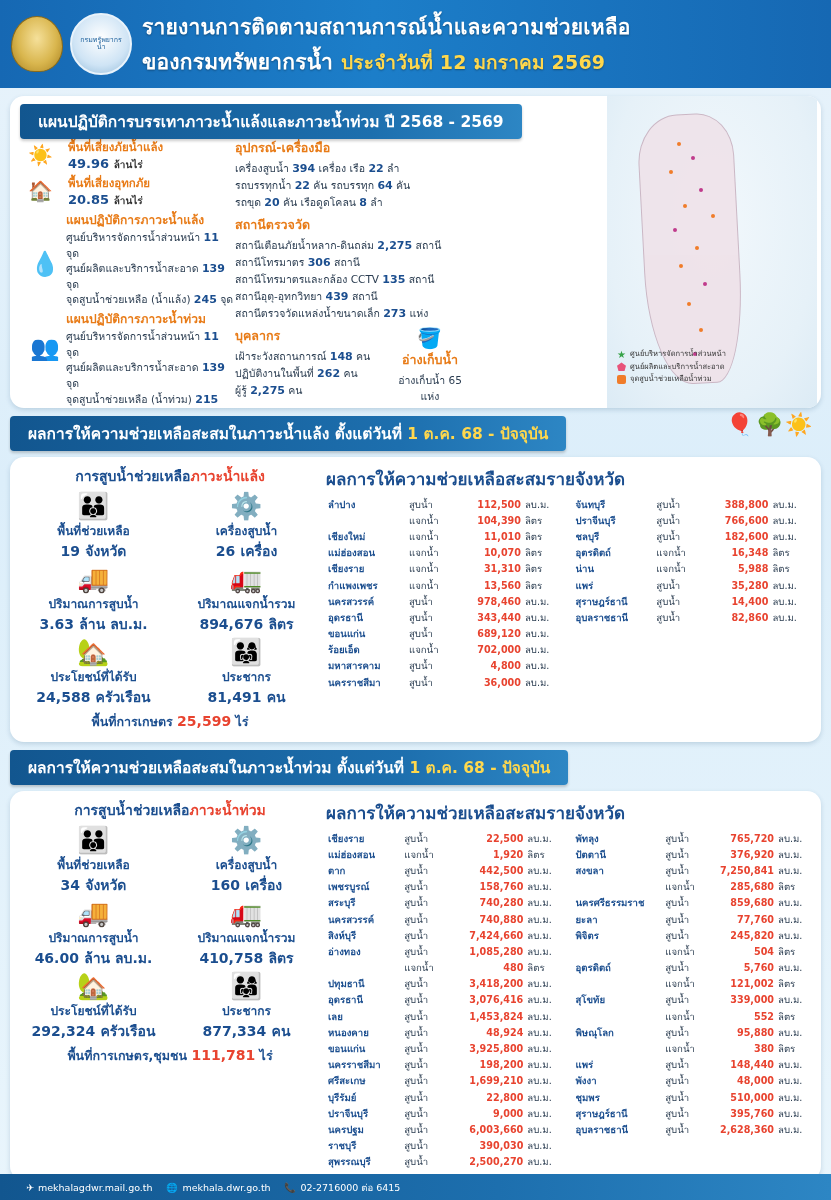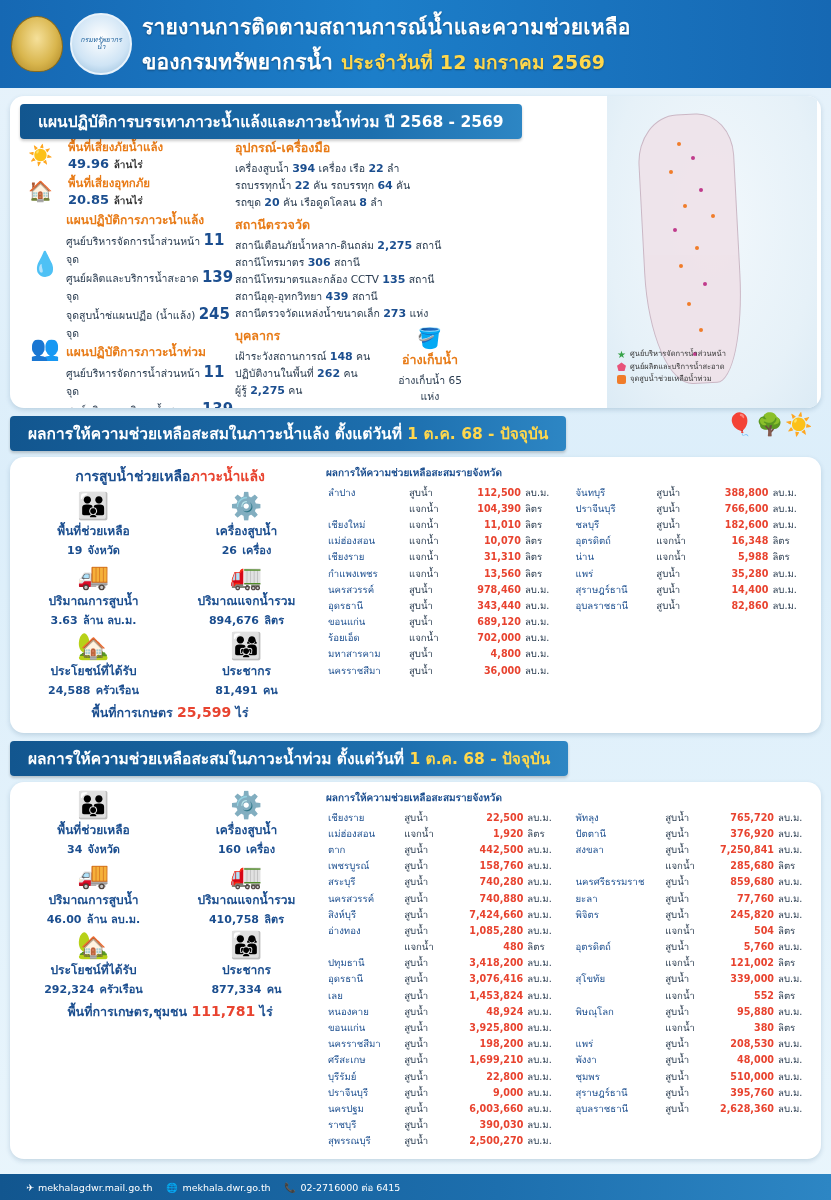--- a/index.html
+++ b/index.html
@@ -36,21 +36,20 @@
     border: 1px solid #8a6a1a;
   }
   .logo-circle {
     width: 62px; height: 62px; border-radius: 50%;
     background: radial-gradient(circle at 50% 40%, #ffffff 0%, #cfe4f5 60%, #8fb9d9 100%);
     border: 2px solid #e9f3fb;
     display:flex; align-items:center; justify-content:flex-end;
     margin-right: 10px;
     font-size: 7px; color:#1b5f9b; text-align:center; line-height:1.05;
     padding: 4px;
-    font-style: italic;
   }
   .header-text { flex:1; }
   .header-text .l1, .header-text .l2 {
     color:#ffffff; font-weight:bold; letter-spacing:0.2px;
     text-shadow: 0 1px 2px rgba(0,0,0,.35);
   }
   .header-text .l1 { font-size: 21px; }
   .header-text .l2 { font-size: 21px; margin-top: 2px; }
   .header-text .date { color:#ffd84d; font-size:19px; font-weight:bold; margin-left:8px; }
 
@@ -101,21 +100,21 @@
   .col-right { position:absolute; left:225px; top:2px; width:230px; }
 
   .kpi-row { display:flex; align-items:center; gap:8px; margin-bottom: 2px; }
   .kpi-ico { width:38px; height:34px; flex:none; display:flex; align-items:center; justify-content:center; font-size:20px; }
   .kpi-txt .t { font-size:11.5px; color:#e87b17; font-weight:bold; }
   .kpi-txt .v { font-size:13px; color:#1b4e8f; font-weight:bold; }
   .kpi-txt .v small { font-size:10px; color:#333; font-weight:bold; }
 
   .sub-title { color:#e87b17; font-weight:bold; font-size:12px; margin: 1px 0 1px 44px; }
   .line-item { font-size:10.5px; color:#2a3c50; margin-left: 44px; line-height:1.45; }
-  .line-item b { color:#1b4e8f; font-size:15px; }
+  .line-item b { color:#1b4e8f; font-size:11px; }
 
   .rt-title { color:#e87b17; font-weight:bold; font-size:12.5px; margin-bottom:2px; }
   .rt-line { font-size:10.5px; color:#2a3c50; line-height:1.55; }
   .rt-line b { color:#1b4e8f; font-size:11px; }
   .side-ico { position:absolute; width:46px; text-align:center; font-size:24px; }
 
   
   .panel {
     margin: 6px 10px 0 10px;
     background: #ffffff;
@@ -125,34 +124,34 @@
     overflow: hidden;
   }
   .sec-head { position:relative; margin: 8px 10px 0 10px; }
   .sec-head .deco { position:absolute; right:6px; top:-4px; font-size:22px; letter-spacing:2px; }
 
   .panel .inner { display:flex; padding: 8px 10px 10px 10px; }
   .left-col { width: 300px; flex:none; }
   .right-col { flex:1; padding-left: 6px; }
   .col-title { font-size:14px; font-weight:bold; color:#1b4e8f; text-align:center; margin-bottom:4px; }
   .col-title .orange { color:#e8432f; }
-  .col-title2 { font-size:10px; font-weight:bold; color:#1b4e8f; margin-bottom:4px; }
+  .col-title2 { font-size:17px; font-weight:bold; color:#1b4e8f; margin-bottom:4px; }
 
   .grid3 { display:grid; grid-template-columns: 1fr 1fr; gap: 2px 6px; }
   .cell { text-align:center; }
   .cell .ic { font-size: 26px; line-height: 30px; }
   .cell .lb { font-size:12px; color:#1b4e8f; font-weight:bold; }
   .cell .vl { font-size:15px; font-weight:bold; color:#e8432f; }
-  .cell .vl span { font-size:11px; color:#1b4e8f; }
+  .cell .vl span { font-size:14px; color:#1b4e8f; }
   .foot-line { text-align:center; font-size:12.5px; color:#1b4e8f; font-weight:bold; margin-top:4px; }
   .foot-line b { color:#e8432f; font-size:14px; }
 
   table.prov { width:100%; border-collapse: collapse; }
   table.prov td { font-size:9.6px; padding: 0.6px 2px; white-space: nowrap; }
-  td.pv { color:#1b4e8f; font-weight:normal; }
+  td.pv { color:#1b4e8f; font-weight:bold; }
   td.ty { color:#2a3c50; }
   td.nm { color:#e8432f; font-weight:bold; text-align:right; }
   td.un { color:#2a3c50;margin-left:28px; }
   .two-tables { display:flex; gap: 10px; }
   .two-tables > div { flex:1; }
 
   
   .footer {
     position:absolute; left:0; bottom:0; width:831px; height:26px;
     background: linear-gradient(90deg,#12568f 0%, #1d6fae 60%, #2d86c4 100%);
@@ -233,21 +232,21 @@
           <div class="kpi-ico">🏠</div>
           <div class="kpi-txt">
             <div class="t">พื้นที่เสี่ยงอุทกภัย</div>
             <div class="v"><span>20.85</span> <small>ล้านไร่</small></div>
           </div>
         </div>
 
         <div class="sub-title">แผนปฏิบัติการภาวะน้ำแล้ง</div>
         <div class="line-item"><span>ศูนย์บริหารจัดการน้ำส่วนหน้า</span> <b>11</b> <span>จุด</span></div>
         <div class="line-item"><span>ศูนย์ผลิตและบริการน้ำสะอาด</span> <b>139</b> <span>จุด</span></div>
-        <div class="line-item"><span>จุดสูบน้ำช่แผนปฏือ (น้ำแล้ง)</span> <b>245</b> <span>จุด</span></div>
+        <div class="line-item"><span>จุดสูบน้ำช่วยเหลือ (น้ำแล้ง)</span> <b>245</b> <span>จุด</span></div>
 
         <div class="sub-title">แผนปฏิบัติการภาวะน้ำท่วม</div>
         <div class="line-item"><span>ศูนย์บริหารจัดการน้ำส่วนหน้า</span> <b>11</b> <span>จุด</span></div>
         <div class="line-item"><span>ศูนย์ผลิตและบริการน้ำสะอาด</span> <b>139</b> <span>จุด</span></div>
         <div class="line-item"><span>จุดสูบน้ำช่วยเหลือ (น้ำท่วม)</span> <b>215</b> </div>
         <div class="side-ico" style="left:0px; top:112px">💧</div>
         <div class="side-ico" style="left:0px; top:196px">👥</div>
       </div>
 
       <div class="col-right">
@@ -473,20 +472,23 @@
   <div class="sec-head">
     <span class="bar">
       <span>ผลการให้ความช่วยเหลือสะสมในภาวะน้ำท่วม ตั้งแต่วันที่</span>
       <span class="hl">1 ต.ค. 68 - ปัจจุบัน</span>
     </span>
   </div>
 
   <div class="panel">
     <div class="inner">
       <div class="left-col">
+        <div class="col-title">
+          <span>การสูบน้ำช่วยเหลือ</span><span class="orange">ภาวะน้ำท่วม</span>
+        </div>
         <div class="grid3">
           <div class="cell">
             <div class="ic">👪</div>
             <div class="lb">พื้นที่ช่วยเหลือ</div>
             <div class="vl"><span>34</span> <span>จังหวัด</span></div>
           </div>
           <div class="cell">
             <div class="ic">⚙️</div>
             <div class="lb">เครื่องสูบน้ำ</div>
             <div class="vl"><span>160</span> <span>เครื่อง</span></div>
@@ -737,21 +739,21 @@
                   </tr>
                   <tr>
                     <td class="pv"></td>
                     <td class="ty">แจกน้ำ</td>
                     <td class="nm">380</td>
                     <td class="un">ลิตร</td>
                   </tr>
                   <tr>
                     <td class="pv">แพร่</td>
                     <td class="ty">สูบน้ำ</td>
-                    <td class="nm">208,530</td>
+                    <td class="nm">148,440</td>
                     <td class="un">ลบ.ม.</td>
                   </tr>
                   <tr>
                     <td class="pv">พังงา</td>
                     <td class="ty">สูบน้ำ</td>
                     <td class="nm">48,000</td>
                     <td class="un">ลบ.ม.</td>
                   </tr>
                   <tr>
                     <td class="pv">ชุมพร</td>

